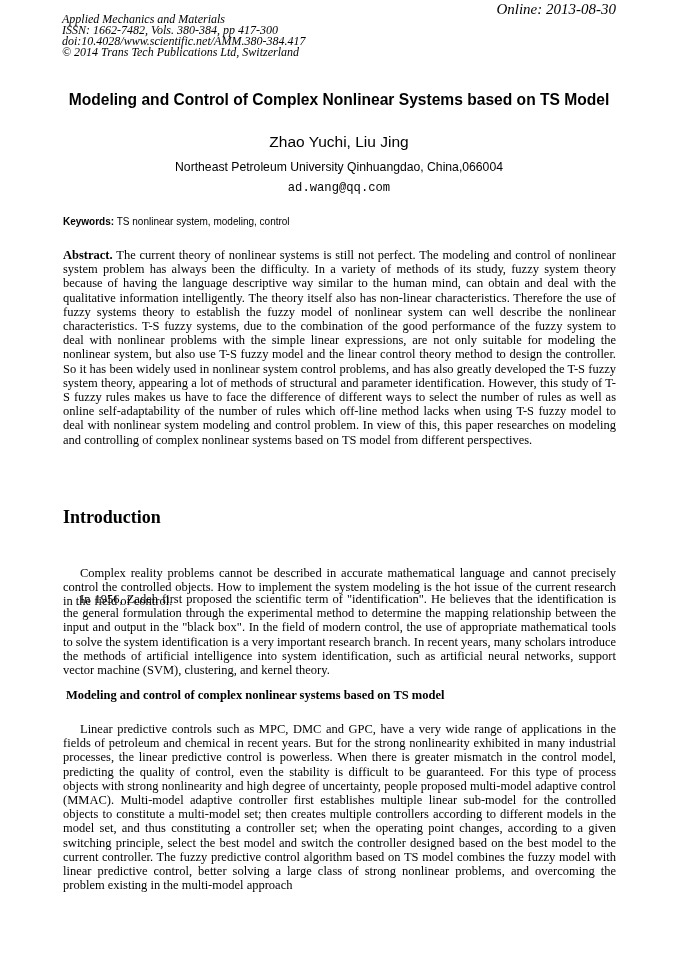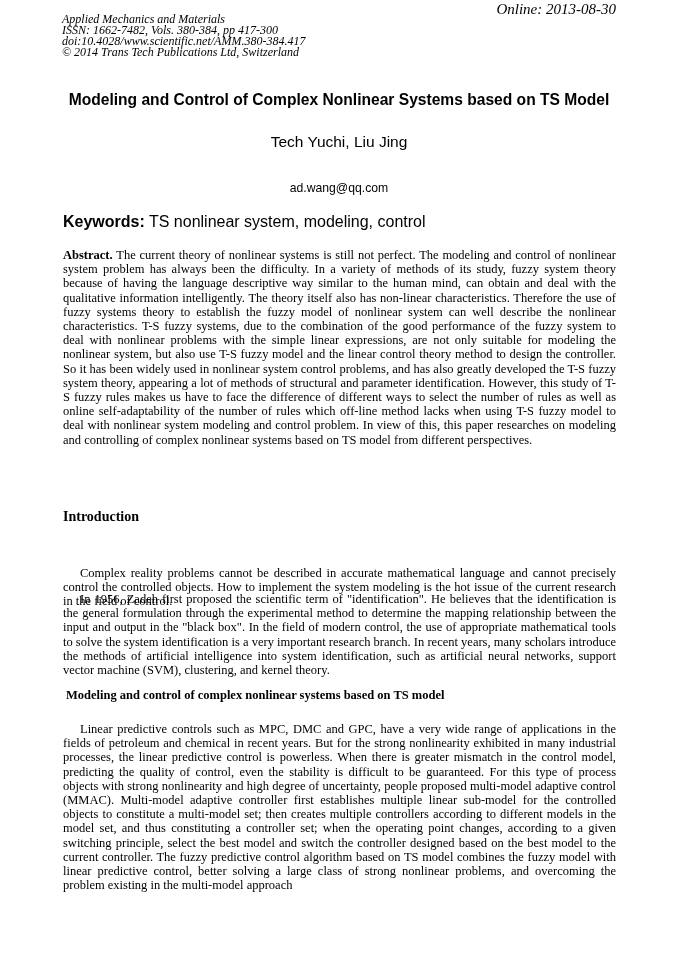--- a/index.html
+++ b/index.html
@@ -4,46 +4,47 @@
 <style>
   html, body { margin: 0; padding: 0; background: #ffffff; }
   body { width: 678px; height: 959px; position: relative; overflow: hidden; color: #000; }
   .page { position: absolute; left: 0; top: 0; width: 678px; height: 959px; background: #fff; }
   .hdr-left { position: absolute; left: 62px; top: 14px; font-family: "Liberation Serif", serif; font-style: italic; font-size: 12px; line-height: 11px; }
   .hdr-left div { white-space: nowrap; }
   .hdr-right { position: absolute; right: 62px; top: 4px; font-family: "Liberation Serif", serif; font-style: italic; font-size: 15px; line-height: 11px; }
   .title { position: absolute; left: 62px; width: 554px; top: 91px; text-align: center; font-family: "Liberation Sans", sans-serif; font-weight: bold; font-size: 15.6px; line-height: 18px; }
   .authors { position: absolute; left: 62px; width: 554px; top: 133px; text-align: center; font-family: "Liberation Sans", sans-serif; font-size: 15.5px; line-height: 18px; }
   .affil { position: absolute; left: 62px; width: 554px; top: 160px; text-align: center; font-family: "Liberation Sans", sans-serif; font-size: 12.2px; line-height: 14px; }
-  .email { position: absolute; left: 62px; width: 554px; top: 181px; text-align: center; font-family: Liberation Sans, sans-serif; font-size: 12.2px; line-height: 14px; }
-  .keywords { position: absolute; left: 63px; top: 215px; font-family: "Liberation Sans", sans-serif; font-size: 16px; line-height: 14px; white-space: nowrap; }
+  .email { position: absolute; left: 62px; width: 554px; top: 181px; text-align: center; font-family: Liberation Mono, monospace; font-size: 12.2px; line-height: 14px; }
+  .keywords { position: absolute; left: 63px; top: 215px; font-family: "Liberation Sans", sans-serif; font-size: 10px; line-height: 14px; white-space: nowrap; }
   .keywords b { font-weight: bold; }
   .body { position: absolute; left: 63px; width: 553px; font-family: "Liberation Serif", serif; font-size: 12.5px; line-height: 14.2px; text-align: justify; }
   .abstract { top: 248px; font-family: Liberation Serif, serif; }
   .abstract b { font-weight: bold; }
-  .h-intro { position: absolute; left: 63px; top: 510px; font-family: "Liberation Serif", serif; font-weight: bold; font-size: 14px; line-height: 14px; }
+  .h-intro { position: absolute; left: 63px; top: 510px; font-family: "Liberation Serif", serif; font-weight: bold; font-size: 18px; line-height: 14px; }
   .p-intro1 { top: 530px; text-indent: 17px; margin-top: 36px; }
   .p-intro2 { top: 592px; text-indent: 17px; }
   .h-model { position: absolute; left: 66px; top: 688px; font-family: "Liberation Serif", serif; font-weight: bold; font-size: 12.5px; line-height: 14px; }
   .p-model { top: 710px; text-indent: 17px; margin-top: 12px; }
 </style>
 </head>
 <body>
 
 <div class="page">
   <div class="hdr-left">
     <div>Applied Mechanics and Materials</div>
     <div>ISSN: 1662-7482, Vols. 380-384, pp 417-300</div>
     <div>doi:10.4028/www.scientific.net/AMM.380-384.417</div>
     <div>© 2014 Trans Tech Publications Ltd, Switzerland</div>
   </div>
   <div class="hdr-right">Online: 2013-08-30</div>
 
   <div class="title">Modeling and Control of Complex Nonlinear Systems based on TS Model</div>
-  <div class="authors">Tech Yuchi, Liu Jing</div>
+  <div class="authors">Zhao Yuchi, Liu Jing</div>
+  <div class="affil">Northeast Petroleum University Qinhuangdao, China,066004</div>
   <div class="email">ad.wang@qq.com</div>
 
   <div class="keywords"><b>Keywords:</b><span> TS nonlinear system, modeling, control</span></div>
 
   <div class="body abstract"><b>Abstract.</b><span> The current theory of nonlinear systems is still not perfect. The modeling and control of nonlinear system problem has always been the difficulty. In a variety of methods of its study, fuzzy system theory because of having the language descriptive way similar to the human mind, can obtain and deal with the qualitative information intelligently. The theory itself also has non-linear characteristics. Therefore the use of fuzzy systems theory to establish the fuzzy model of nonlinear system can well describe the nonlinear characteristics. T-S fuzzy systems, due to the combination of the good performance of the fuzzy system to deal with nonlinear problems with the simple linear expressions, are not only suitable for modeling the nonlinear system, but also use T-S fuzzy model and the linear control theory method to design the controller. So it has been widely used in nonlinear system control problems, and has also greatly developed the T-S fuzzy system theory, appearing a lot of methods of structural and parameter identification. However, this study of T-S fuzzy rules makes us have to face the difference of different ways to select the number of rules as well as online self-adaptability of the number of rules which off-line method lacks when using T-S fuzzy model to deal with nonlinear system modeling and control problem. In view of this, this paper researches on modeling and controlling of complex nonlinear systems based on TS model from different perspectives.</span></div>
 
   <div class="h-intro">Introduction</div>
   <div class="body p-intro1">Complex reality problems cannot be described in accurate mathematical language and cannot precisely control the controlled objects. How to implement the system modeling is the hot issue of the current research in the field of control.</div>
   <div class="body p-intro2">In 1956, Zadeh first proposed the scientific term of "identification". He believes that the identification is the general formulation through the experimental method to determine the mapping relationship between the input and output in the "black box". In the field of modern control, the use of appropriate mathematical tools to solve the system identification is a very important research branch. In recent years, many scholars introduce the methods of artificial intelligence into system identification, such as artificial neural networks, support vector machine (SVM), clustering, and kernel theory.</div>
 

